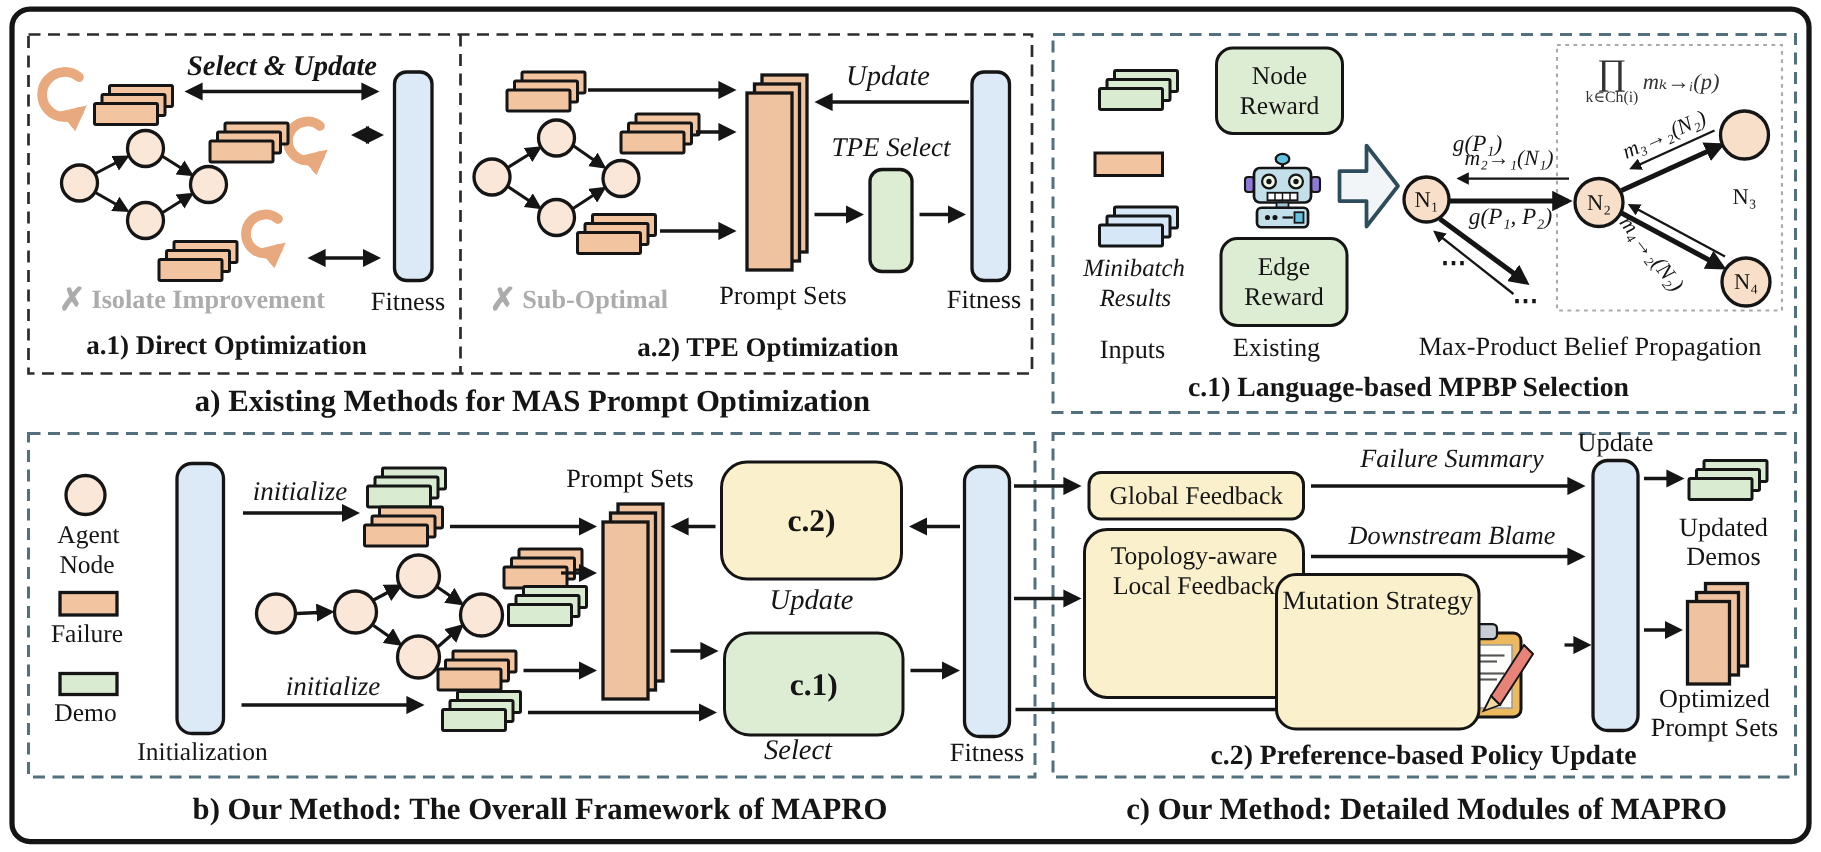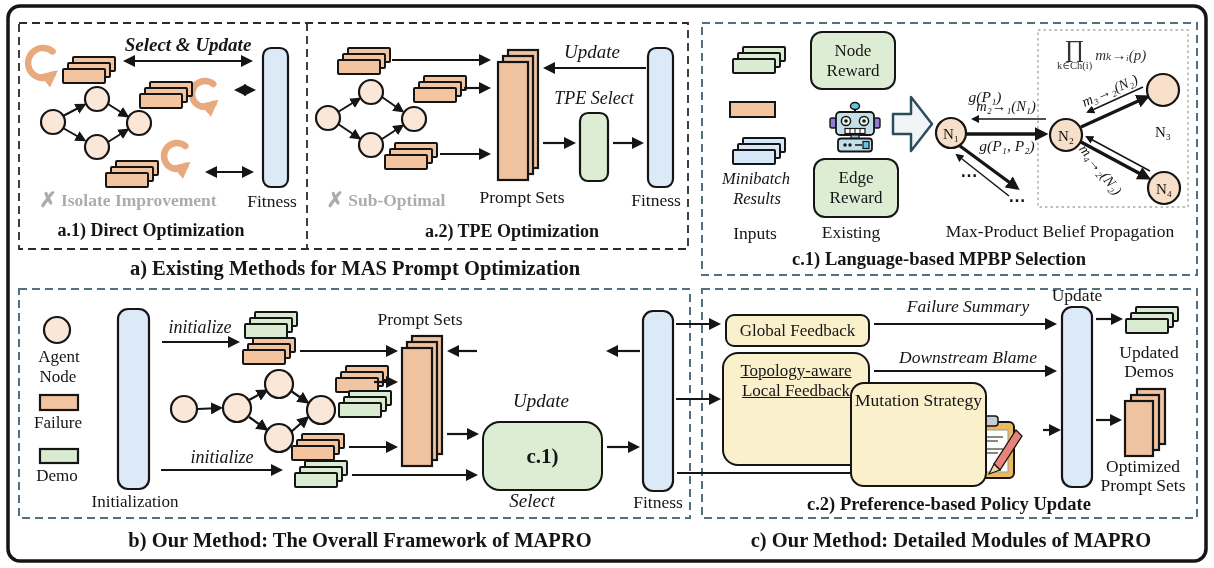--- a/index.html
+++ b/index.html
@@ -290,26 +290,29 @@
   <span class="s17">Reward</span>
 </div>
 <div class="box" style="left:813px;top:158px;width:86px;height:60px;border-radius:12px;background:#DDEDD4;border-width:2.5px;">
   <span class="s17">Edge</span>
   <span class="s17">Reward</span>
 </div>
 <div class="box" style="left:710px;top:33px;width:91px;height:185px;border-radius:16px;background:#F2F2F2;z-index:-1;"></div>
 <div class="box" style="left:725px;top:314px;width:145px;height:33px;border-radius:9px;background:#FBF0CC;">
   <span class="s17">Global Feedback</span>
 </div>
-<div class="box" style="left:722px;top:352px;width:148px;height:114px;border-radius:16px;background:#FBF0CC;justify-content:flex-start;padding-top:7px;text-decoration:underline;">
+<div class="box" style="left:722px;top:352px;width:148px;height:114px;border-radius:16px;background:#FBF0CC;justify-content:flex-start;padding-top:7px;">
   <span class="s17">Topology-aware</span>
   <span class="s17">Local Feedback</span>
 </div>
 <div class="box" style="left:850px;top:382px;width:137px;height:105px;border-radius:14px;background:#FBF0CC;justify-content:flex-start;padding-top:6px;">
   <span class="s175">Mutation Strategy</span>
+</div>
+<div class="box" style="left:480px;top:307px;width:122px;height:80px;border-radius:18px;background:#FBF0CC;">
+  <span class="bd" style="font-size:21px;">c.2)</span>
 </div>
 <div class="box" style="left:482px;top:421px;width:121px;height:70px;border-radius:18px;background:#DDEDD4;">
   <span class="bd" style="font-size:21px;">c.1)</span>
 </div>
 
 <div class="t it bd s19" style="left:188px;top:45px;">Select &amp; Update</div>
 <div class="t s175" style="left:272px;top:201px;">Fitness</div>
 <div class="t warn" style="left:128px;top:200px;transform:translate(-50%,-50%);">
   <span class="gray bd" style="font-size:21px;">✗</span>
   <span class="gray bd s175">Isolate Improvement</span>

